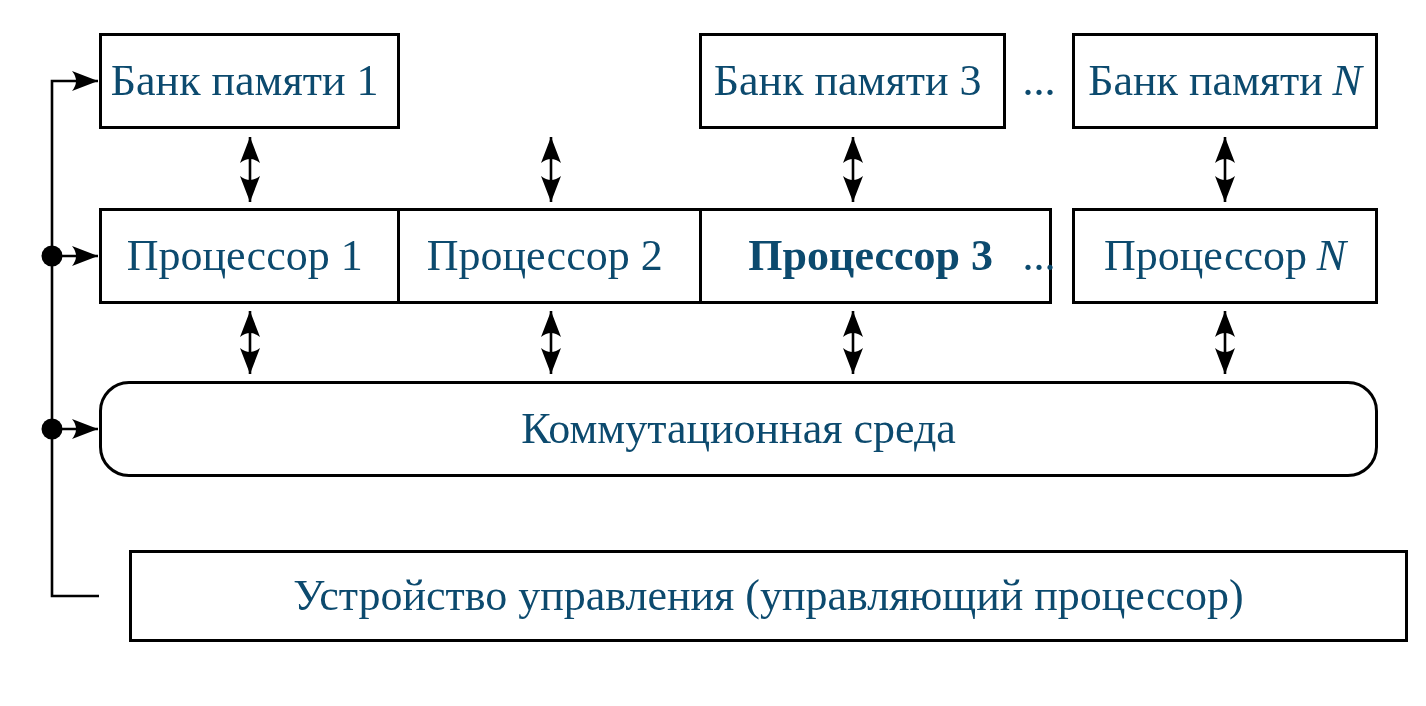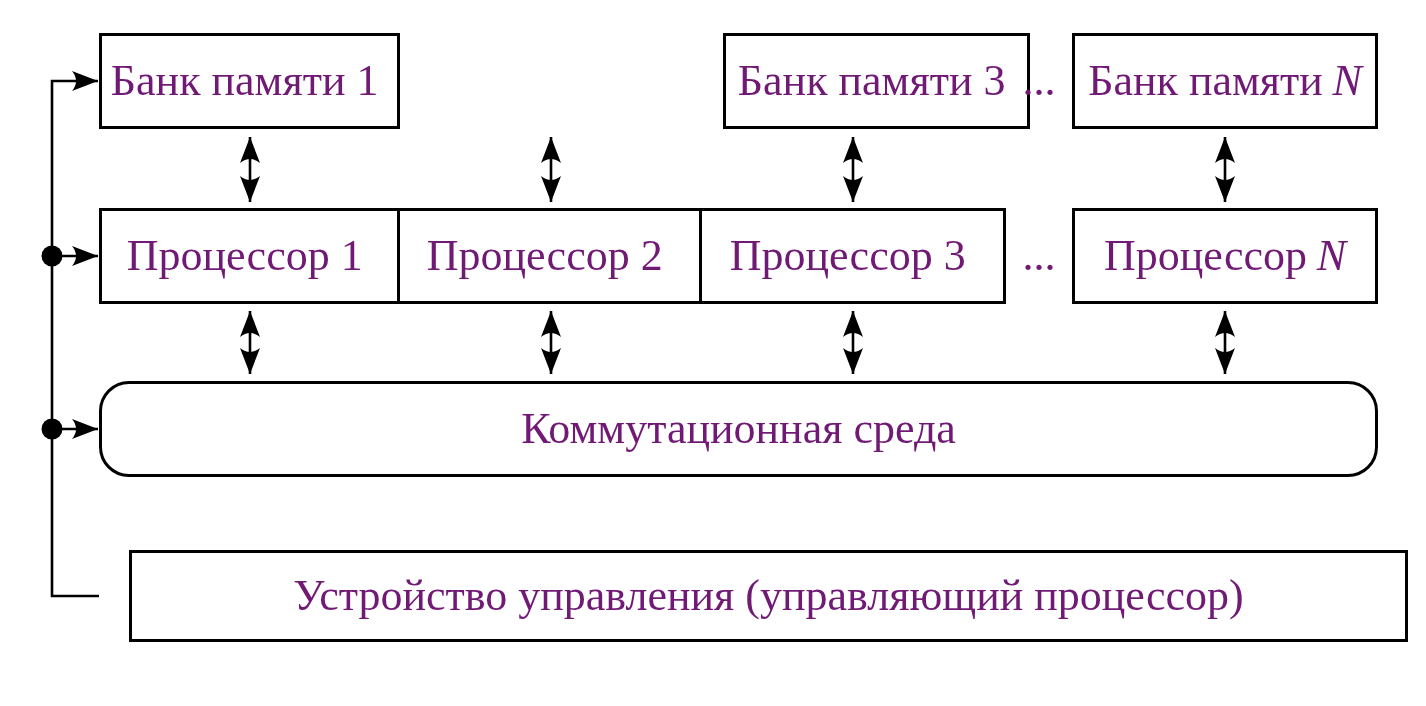--- a/index.html
+++ b/index.html
@@ -6,21 +6,21 @@
     margin: 0;
     padding: 0;
     background: #ffffff;
   }
   .canvas {
     position: relative;
     width: 1426px;
     height: 706px;
     background: #ffffff;
     font-family: "Liberation Serif", "DejaVu Serif", serif;
-    color: #701a75;
+    color: #0c4a6e;
     overflow: hidden;
   }
   .box {
     position: absolute;
     box-sizing: border-box;
     border: 3px solid #000000;
     background: #ffffff;
     display: flex;
     align-items: center;
     justify-content: center;
@@ -36,27 +36,27 @@
     position: absolute;
     display: flex;
     align-items: center;
     justify-content: center;
     font-size: 44px;
     line-height: 1;
   }
   
   .mem-1  { left:  99px; top: 33px; width: 301px; height: 96px; }
   .mem-2  { left: 397px; top: 33px; width: 305px; height: 96px; }
-  .mem-3  { left: 699px; top: 33px; width: 307px; height: 96px; margin-left: 24px; }
+  .mem-3  { left: 699px; top: 33px; width: 307px; height: 96px; }
   .mem-n  { left: 1072px; top: 33px; width: 306px; height: 96px; }
   .dots-mem { left: 1006px; top: 33px; width: 66px; height: 96px; }
   
   .proc-1 { left:  99px; top: 208px; width: 301px; height: 96px; }
   .proc-2 { left: 397px; top: 208px; width: 305px; height: 96px; }
-  .proc-3 { left: 699px; top: 208px; width: 307px; height: 96px; }
+  .proc-3 { left: 699px; top: 208px; width: 353px; height: 96px; font-weight: bold; }
   .proc-n { left: 1072px; top: 208px; width: 306px; height: 96px; }
   .dots-proc { left: 1006px; top: 208px; width: 66px; height: 96px; }
   
   .switch-box  { left: 99px; top: 381px; width: 1279px; height: 96px; border-radius: 30px; }
   .control-box { left: 99px; top: 550px; width: 1279px; height: 92px; margin-left: 30px; }
 
   .wires {
     position: absolute;
     left: 0; top: 0;
     width: 1426px;

